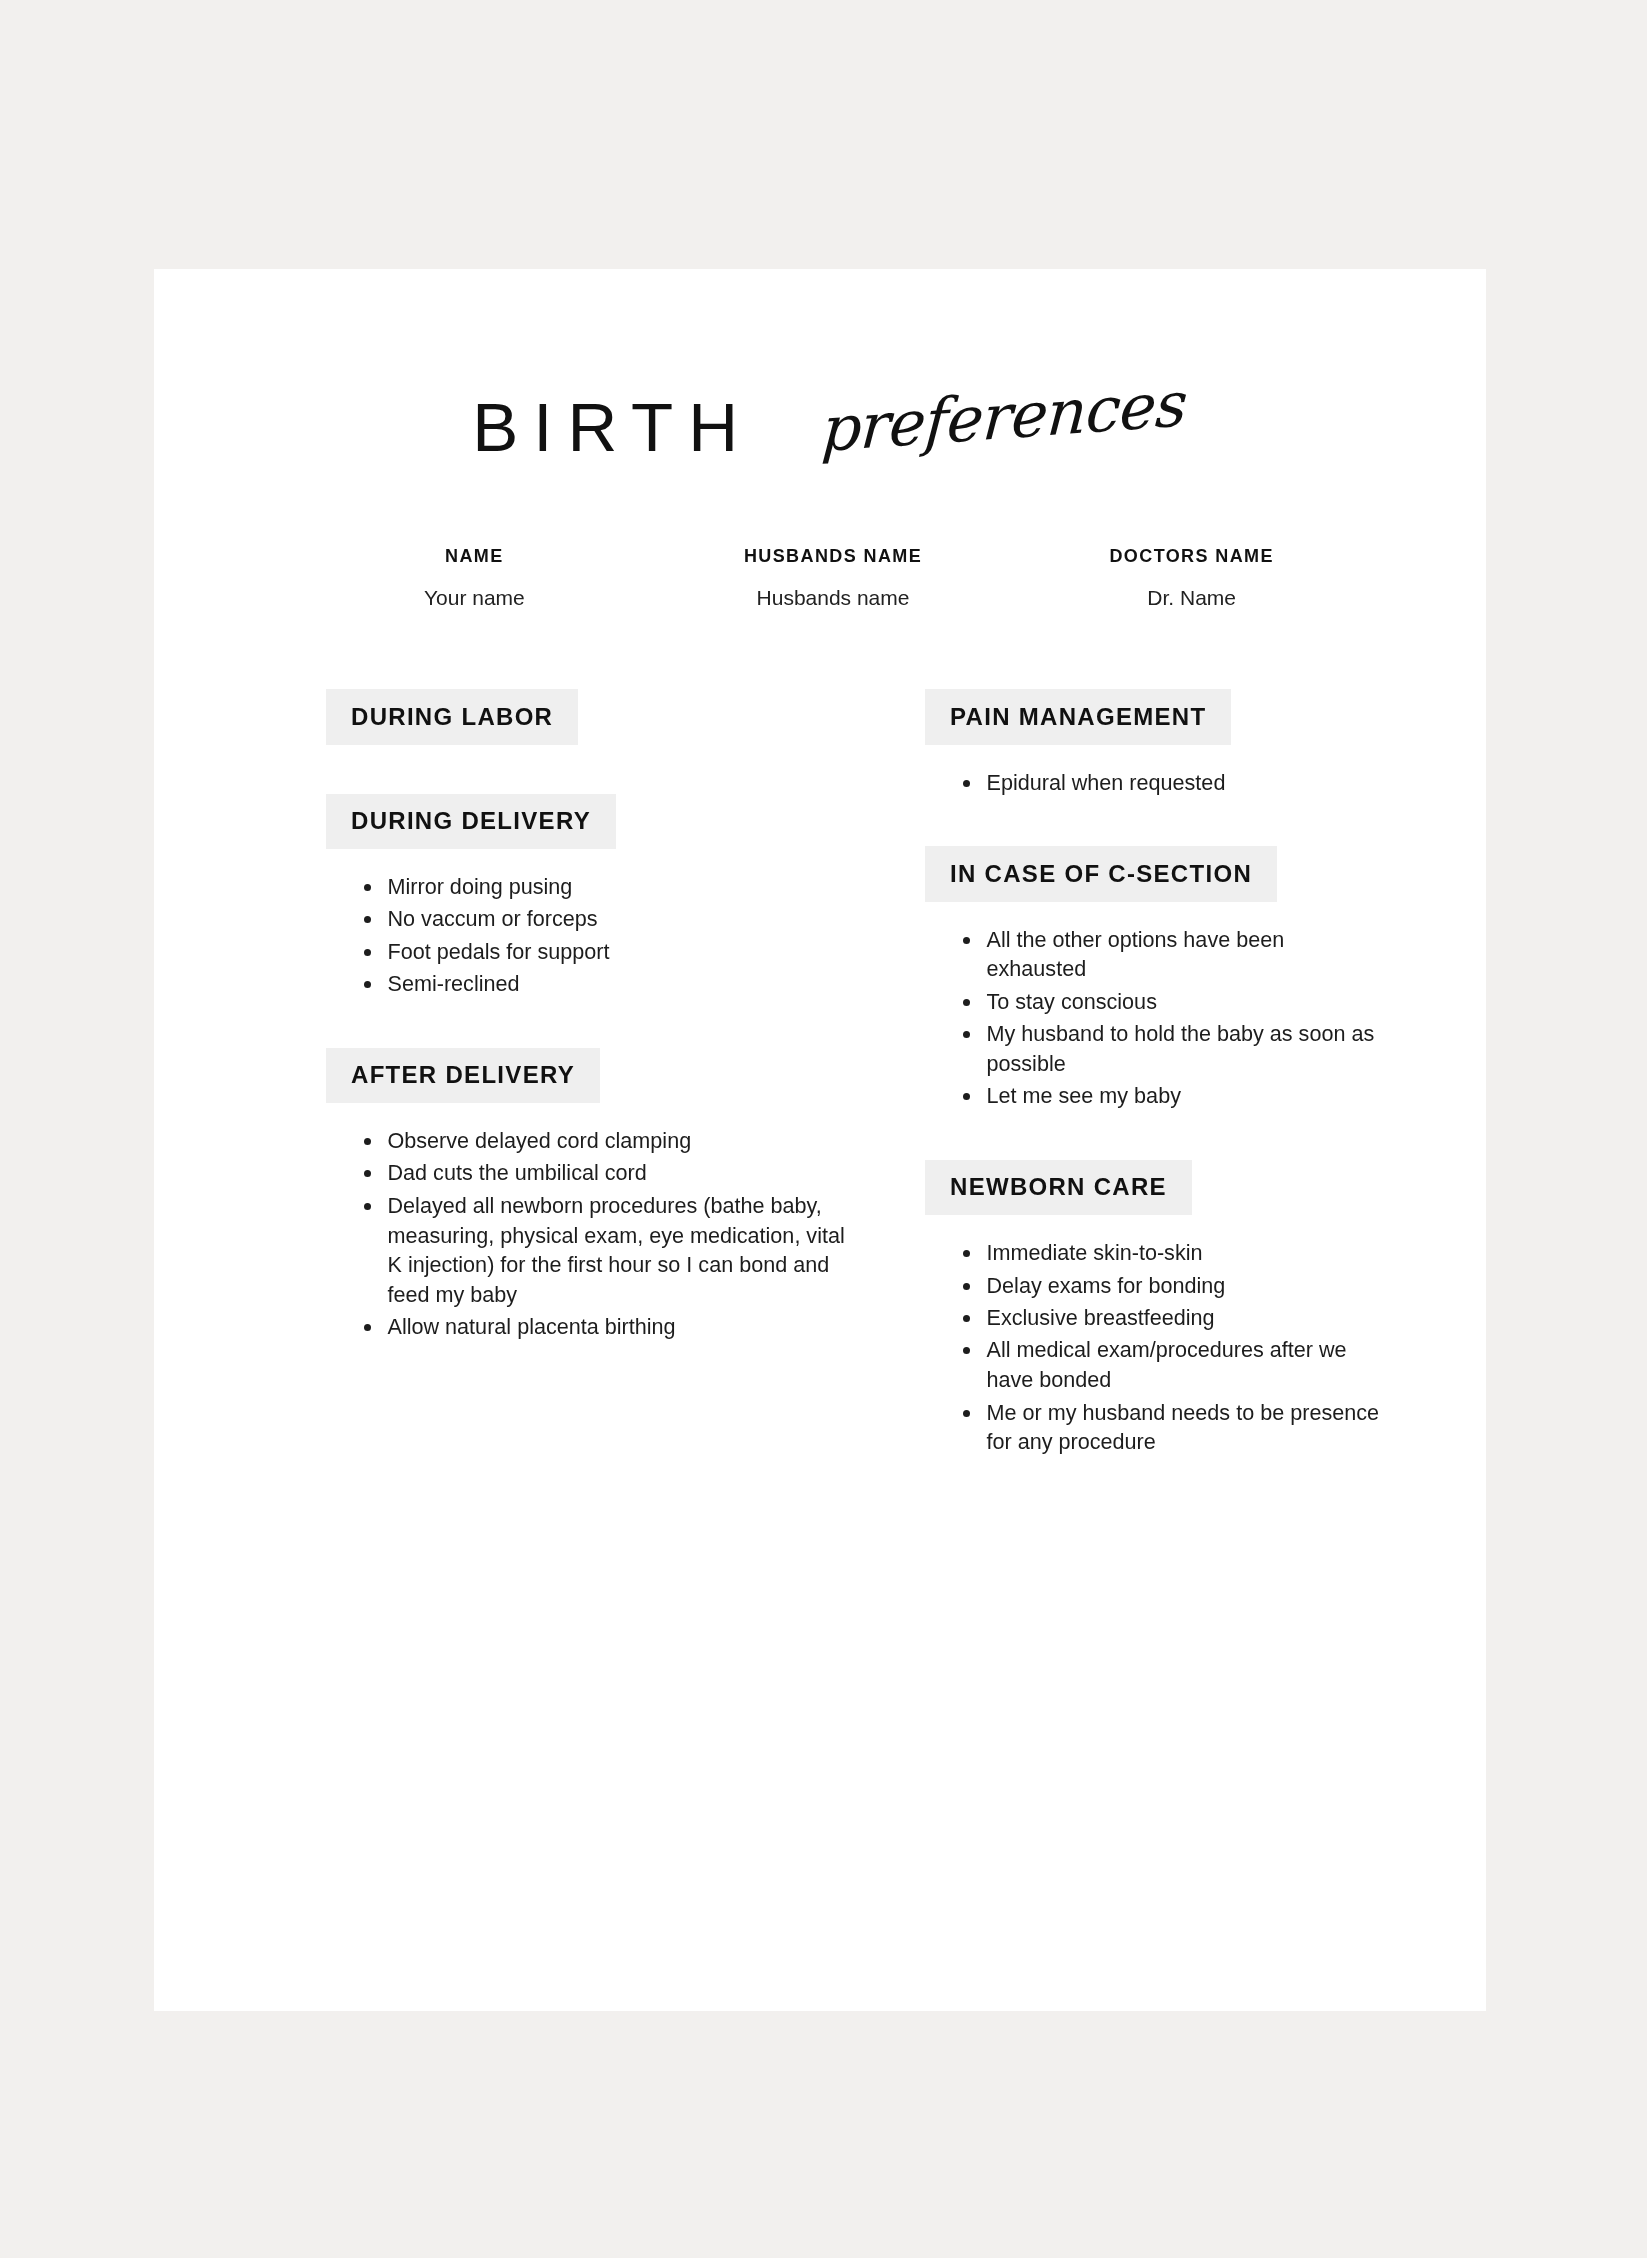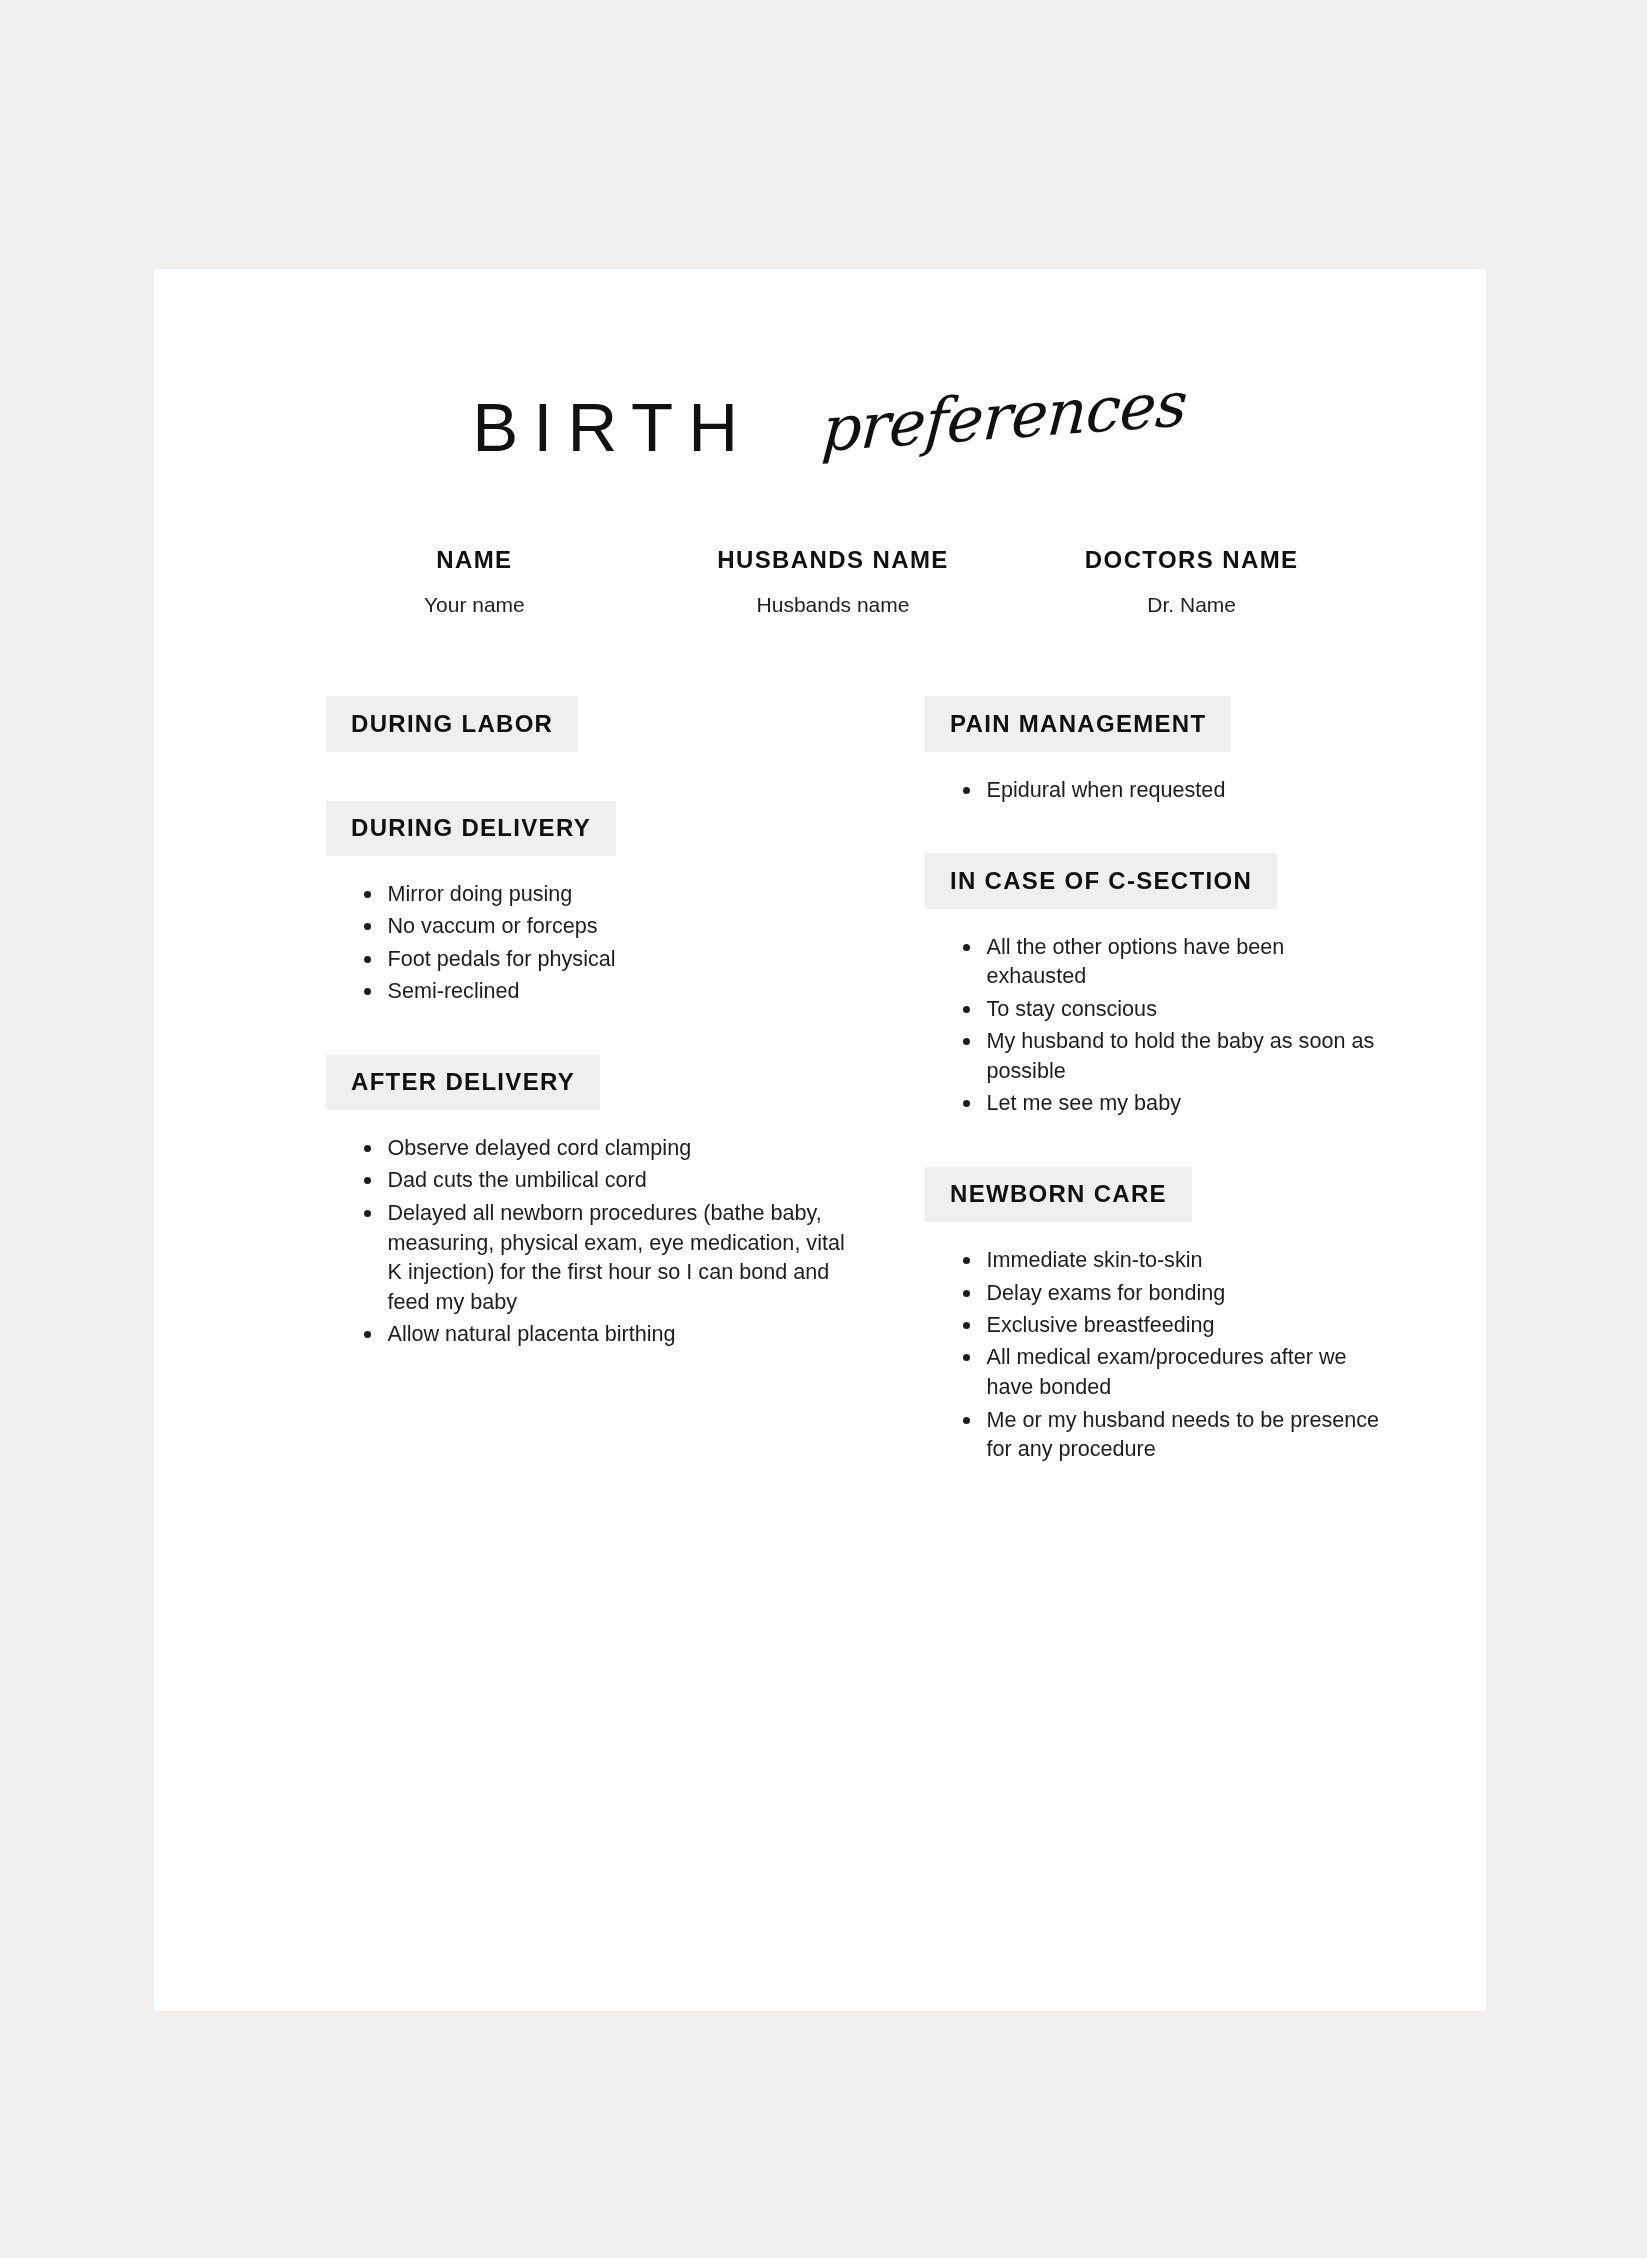--- a/index.html
+++ b/index.html
@@ -64,21 +64,21 @@
   .names-row {
     display: flex;
     margin-top: 84px;
     padding: 0 115px 0 141px;
   }
   .name-col {
     flex: 1;
     text-align: center;
   }
   .name-label {
-    font-size: 24px;
+    font-size: 18px;
     font-weight: bold;
     letter-spacing: 1.4px;
     color: #111111;
   }
   .name-value {
     font-size: 21px;
     font-weight: 400;
     color: #222222;
     margin-top: 19.4px;
   }
@@ -153,21 +153,21 @@
 
         <div class="sec-block">
           <div class="section-head">DURING LABOR</div>
         </div>
 
         <div class="sec-block">
           <div class="section-head">DURING DELIVERY</div>
           <ul class="items">
             <li>Mirror doing pusing</li>
             <li>No vaccum or forceps</li>
-            <li>Foot pedals for physical</li>
+            <li>Foot pedals for support</li>
             <li>Semi-reclined</li>
           </ul>
         </div>
 
         <div class="sec-block">
           <div class="section-head">AFTER DELIVERY</div>
           <ul class="items">
             <li>Observe delayed cord clamping</li>
             <li>Dad cuts the umbilical cord</li>
             <li>Delayed all newborn procedures (bathe baby, measuring, physical exam, eye medication, vital K injection) for the first hour so I can bond and feed my baby</li>

